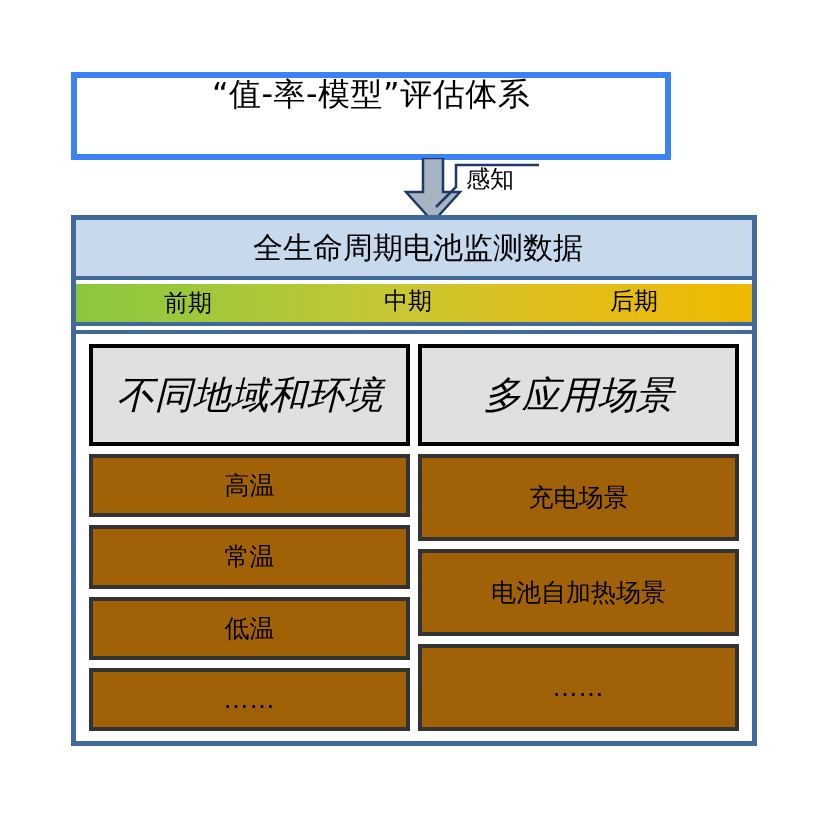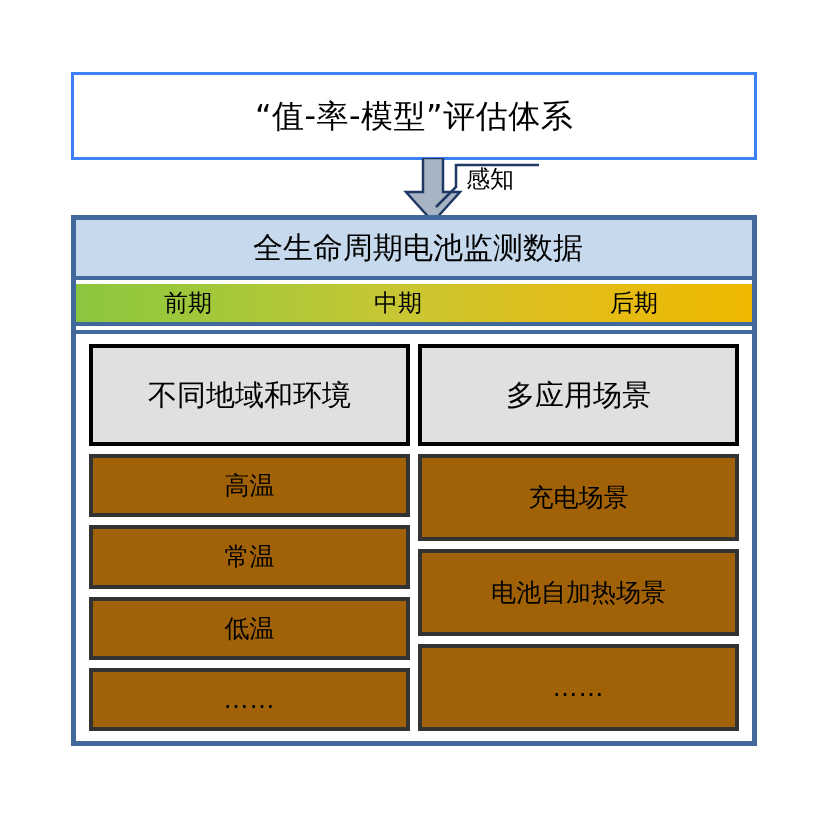--- a/index.html
+++ b/index.html
@@ -19,27 +19,27 @@
     width: 834px;
     height: 834px;
     background: #ffffff;
   }
 
   
   .title-box {
     position: absolute;
     left: 71px;
     top: 72px;
-    width: 686px;
+    width: 600px;
     height: 88px;
     box-sizing: border-box;
-    border: 3px solid #3b82f6;
-    background: #ffffff;
-    display: flex;
-    align-items: center;
+    border: 6px solid #3b82f6;
+    background: #ffffff;
+    display: flex;
+    align-items: flex-start;
     justify-content: center;
   }
   .title-text {
     font-size: 32px;
     line-height: 1;
     letter-spacing: 0.5px;
     color: #000000;
     white-space: nowrap;
   }
 
@@ -119,22 +119,22 @@
     top: 0;
     height: 38px;
     display: flex;
     align-items: center;
     font-size: 24px;
     line-height: 1;
     color: #000000;
     white-space: nowrap;
   }
   .phase-0 { left: 88px; }
-  .phase-1 { left: 298px; }
-  .phase-2 { left: 534px; }
+  .phase-1 { left: 308px; font-family: Liberation Mono, monospace; }
+  .phase-2 { left: 534px; font-family: Liberation Mono, monospace; }
 
   .sep-line {
     position: absolute;
     left: 0;
     right: 0;
     top: 110px;
     height: 4px;
     background: #41699B;
   }
 
@@ -159,23 +159,24 @@
     box-sizing: border-box;
     height: 102px;
     border: 4px solid #000000;
     background: #E0E0E0;
     display: flex;
     align-items: center;
     justify-content: center;
     flex: 0 0 auto;
   }
   .col-head-text {
-    font-size: 29px;
-    line-height: 1;
-    white-space: nowrap;
+    font-size: 38px;
+    line-height: 1;
+    white-space: nowrap;
+    font-style: italic;
   }
 
   .item {
     box-sizing: border-box;
     flex: 1 1 0;
     border: 4px solid #333333;
     background: #a16207;
     display: flex;
     align-items: center;
     justify-content: center;

